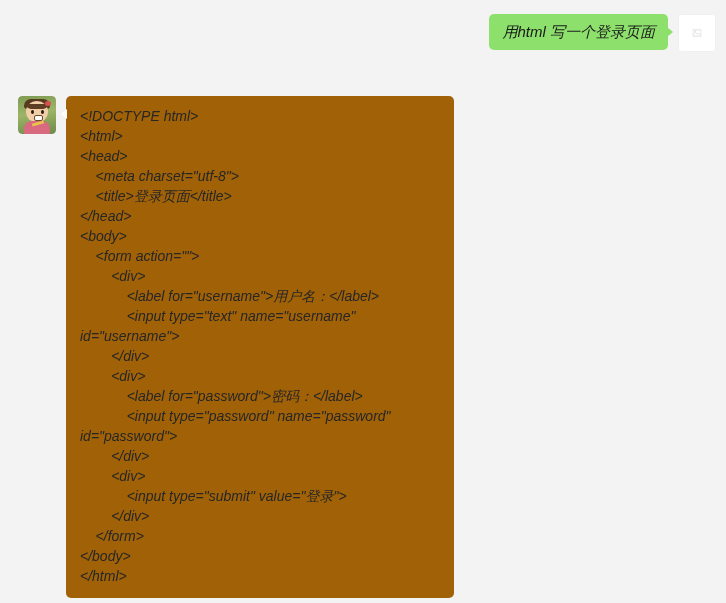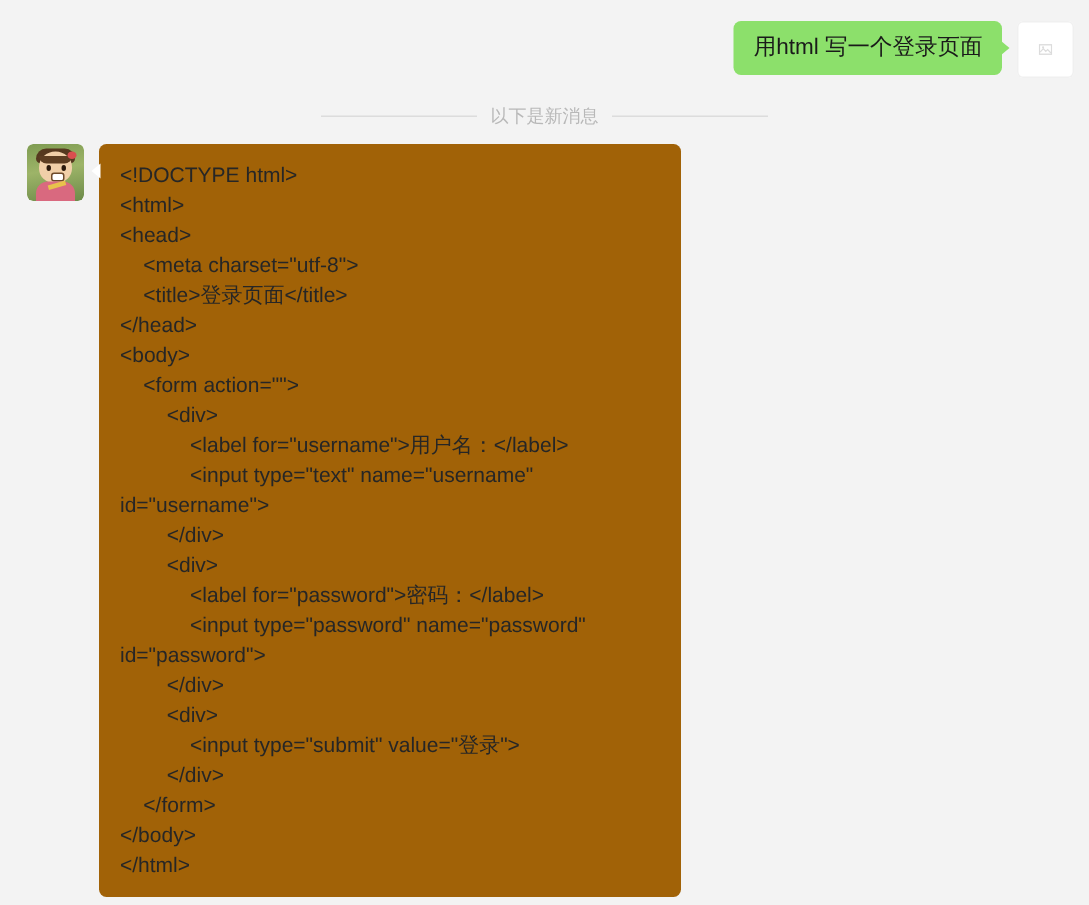--- a/index.html
+++ b/index.html
@@ -13,20 +13,21 @@
     font-family: "Liberation Sans", "DejaVu Sans", sans-serif;
     overflow: hidden;
     position: relative;
   }
 
   #chat-pane {
     position: relative;
     width: 726px;
     height: 534px;
     box-sizing: border-box;
+    font-style: italic;
   }
 
   
   .msg-row-out {
     position: absolute;
     top: 8px;
     left: 0;
     width: 726px;
     display: flex;
     flex-direction: row;
@@ -256,25 +257,20 @@
     </div>
     <div class="avatar avatar-out">
       <svg class="avatar-broken-glyph" viewBox="0 0 10 10">
         <rect x="0.5" y="1.5" width="9" height="7" fill="none" stroke="#8d8d8d" stroke-width="1"></rect>
         <path d="M1 7 L3.4 4.3 L5.2 6.4 L6.6 5.1 L9 7.6" fill="none" stroke="#8d8d8d" stroke-width="0.9"></path>
         <circle cx="3.2" cy="3.4" r="0.8" fill="#8d8d8d"></circle>
       </svg>
     </div>
   </div>
 
-  <div id="new-msg-divider">
-    <div class="divider-line"></div>
-    <div class="divider-text">以下是新消息</div>
-    <div class="divider-line"></div>
-  </div>
 
   <div class="msg-row-in">
     <div class="avatar avatar-in">
       <div class="toto-av">
         <div class="toto-hair"></div>
         <div class="toto-face"></div>
         <div class="toto-bangs"></div>
         <div class="toto-bow"></div>
         <div class="toto-eye l"></div>
         <div class="toto-eye r"></div>

